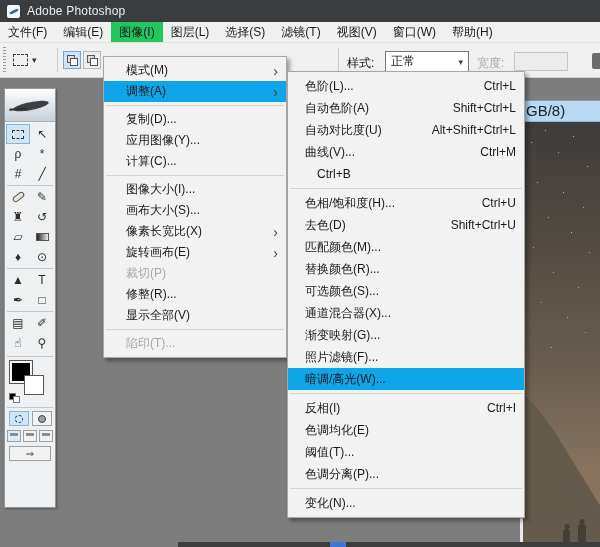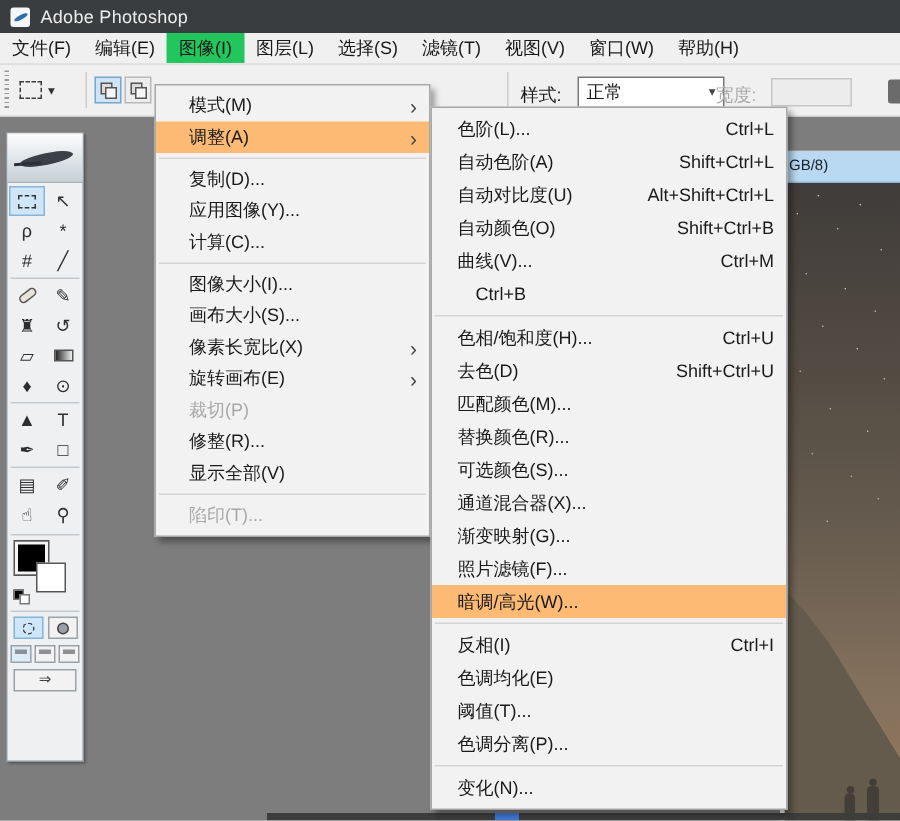--- a/index.html
+++ b/index.html
@@ -24,21 +24,21 @@
   .preset-btn { position:absolute; left:13px; top:7px; width:36px; height:20px; display:flex; align-items:center; gap:4px; }
   .preset-marquee { width:15px; height:12px; border:1px dashed #3c3c3c; }
   .preset-chevron { font-size:9px; color:#333; }
   .opt-btn { position:absolute; top:8px; width:18px; height:18px; border:1px solid #b9b9b9; background:#ededed; }
   .opt-btn.sel { background:#cfe4f6; border-color:#7aa7cc; }
   .sq-icon { position:absolute; left:3px; top:3px; width:8px; height:8px; border:1px solid #555; background:#dcdcdc; }
   .sq-icon.b { left:6px; top:6px; background:#f7f7f7; }
   .opt-frag { position:absolute; left:258px; top:12px; color:#a9a9a9; }
   .opt-sep { position:absolute; top:5px; width:1px; height:24px; background:#cccccc; }
   .style-label { position:absolute; left:347px; top:12px; }
-  .style-select { position:absolute; left:385px; top:8px; width:98px; height:21px; background:#fff; border:1px solid #767676; display:flex; align-items:center; justify-content:space-between; padding:0 5px; }
+  .style-select { position:absolute; left:385px; top:8px; width:84px; height:21px; background:#fff; border:1px solid #767676; display:flex; align-items:center; justify-content:space-between; padding:0 5px; }
   .style-select .chev { font-size:9px; color:#444; }
   .width-label { position:absolute; left:477px; top:12px; color:#a9a9a9; }
   .width-input { position:absolute; left:514px; top:9px; width:54px; height:19px; background:#ececec; border:1px solid #c6c6c6; }
   .opt-right-frag { position:absolute; left:592px; top:10px; width:8px; height:16px; background:#6b6b6b; border-radius:2px 0 0 2px; }
 
   
   .toolbox { position:absolute; left:4px; top:88px; width:52px; height:420px; background:#eef0f1; border:1px solid #8f989e; box-shadow:1px 1px 2px rgba(0,0,0,.35); }
   .tb-head { height:33px; background:linear-gradient(180deg,#fdfdfd,#c7d0d6); border-bottom:1px solid #aab3b9; position:relative; overflow:hidden; }
   .feather { position:absolute; left:8px; top:13px; width:36px; height:8px; background:#3b4147; border-radius:50% 80% 50% 80%; transform:rotate(-14deg); }
   .feather::after { content:""; position:absolute; left:-4px; top:3px; width:18px; height:2px; background:#2c3136; transform:rotate(10deg); }
@@ -62,21 +62,21 @@
   .qm-circle.fill { background:#9aa0a6; border-style:solid; }
   .sm-row { display:flex; justify-content:center; gap:2px; padding:2px 0; }
   .sm-btn { width:14px; height:12px; border:1px solid #9aa2a8; background:#f2f2f2; position:relative; }
   .sm-btn.sel { background:#dcebf8; }
   .sm-btn::after { content:""; position:absolute; left:2px; top:2px; right:2px; height:3px; background:#8a9096; }
   .ir-row { display:flex; justify-content:center; padding:2px 0 0; }
   .ir-btn { width:42px; height:15px; border:1px solid #9aa2a8; background:#f2f2f2; font-size:10px; line-height:13px; text-align:center; color:#444; }
 
   
   .doc-window { position:absolute; left:520px; top:100px; width:80px; height:447px; background:#fff; border-left:3px solid #e9e9e9; border-top:1px solid #9b9b9b; }
-  .doc-title { height:21px; background:#b9d8f1; border-bottom:1px solid #8fb6d6; font-size:10px; line-height:20px; padding-left:3px; color:#17222c; overflow:hidden; white-space:nowrap; }
+  .doc-title { height:21px; background:#b9d8f1; border-bottom:1px solid #8fb6d6; font-size:15px; line-height:20px; padding-left:3px; color:#17222c; overflow:hidden; white-space:nowrap; }
   .doc-canvas { position:relative; width:100%; height:426px; overflow:hidden;
     background:linear-gradient(180deg,#3f3c3a 0%,#544c43 30%,#675c4f 55%,#82705c 78%,#97795f 100%); }
   .stars { position:absolute; left:0; top:0; width:1px; height:1px; background:transparent; border-radius:50%;
     box-shadow:8px 20px #d8d2c6,22px 8px #efe9da,35px 30px #cfc8ba,50px 14px #e8e2d4,64px 44px #d8d0c0,14px 60px #cdc5b5,40px 70px #e2dacb,60px 85px #cfc6b4,25px 95px #d8cfc0,48px 110px #e5dccc,10px 125px #cabfae,66px 130px #d6ccba,30px 150px #cfc5b2,55px 165px #dacfbc,18px 180px #c4b9a6,44px 195px #d1c5b1,62px 210px #c9bda9,28px 225px #cfc2ad; }
   .mountain { position:absolute; left:0; bottom:0; width:100%; height:250px; background:#645b4d;
     clip-path:polygon(0 38%, 18% 44%, 38% 52%, 60% 63%, 80% 73%, 100% 83%, 100% 100%, 0 100%); }
   .figure { position:absolute; background:#433e36; border-radius:3px 3px 0 0; }
   .figure::before { content:""; position:absolute; left:50%; top:-5px; transform:translateX(-50%); width:5px; height:5px; border-radius:50%; background:#433e36; }
   .fig1 { right:14px; bottom:0; width:8px; height:24px; }
   .fig2 { right:30px; bottom:0; width:7px; height:19px; }
@@ -86,21 +86,21 @@
 
   
   .menu-panel { position:absolute; background:#f2f2f2; border:1px solid #a7a7a7; box-shadow:3px 3px 4px rgba(0,0,0,.35); z-index:60; padding:3px 0; }
   #image-menu { left:103px; top:56px; width:184px; }
   #adjust-menu { left:287px; top:71px; width:238px; z-index:61; }
   .mrow { height:21px; display:flex; align-items:center; padding:0 8px 0 22px; cursor:default; }
   #adjust-menu .mrow { height:22px; padding-left:17px; }
   .mrow .lbl { flex:1; white-space:nowrap; }
   .mrow .sc { white-space:nowrap; padding-left:12px; }
   .mrow .arrow { font-size:14px; line-height:1; color:#444; padding-left:8px; }
-  .mrow.hl { background:#fdba74; }
+  .mrow.hl { background:#0ea5e9; }
   .mrow.dis .lbl, .mrow.dis .sc { color:#a8a8a8; }
   .msep { height:1px; background:#d4d4d4; margin:3px 2px; }
 </style>
 </head>
 <body>
 
 <div id="screen">
 
   <div class="title-bar">
     <div class="ps-icon"></div>
@@ -281,24 +281,20 @@
       </div>
     <div class="mrow">
         <span class="lbl">自动色阶(A)</span>
         <span class="sc">Shift+Ctrl+L</span>
       </div>
     <div class="mrow">
         <span class="lbl">自动对比度(U)</span>
         <span class="sc">Alt+Shift+Ctrl+L</span>
       </div>
     <div class="mrow">
-        <span class="lbl">自动颜色(O)</span>
-        <span class="sc">Shift+Ctrl+B</span>
-      </div>
-    <div class="mrow">
         <span class="lbl">曲线(V)...</span>
         <span class="sc">Ctrl+M</span>
       </div>
     <div class="mrow">
         <span class="sc">Ctrl+B</span>
       </div>
     <div class="msep"></div>
     <div class="mrow">
         <span class="lbl">色相/饱和度(H)...</span>
         <span class="sc">Ctrl+U</span>

